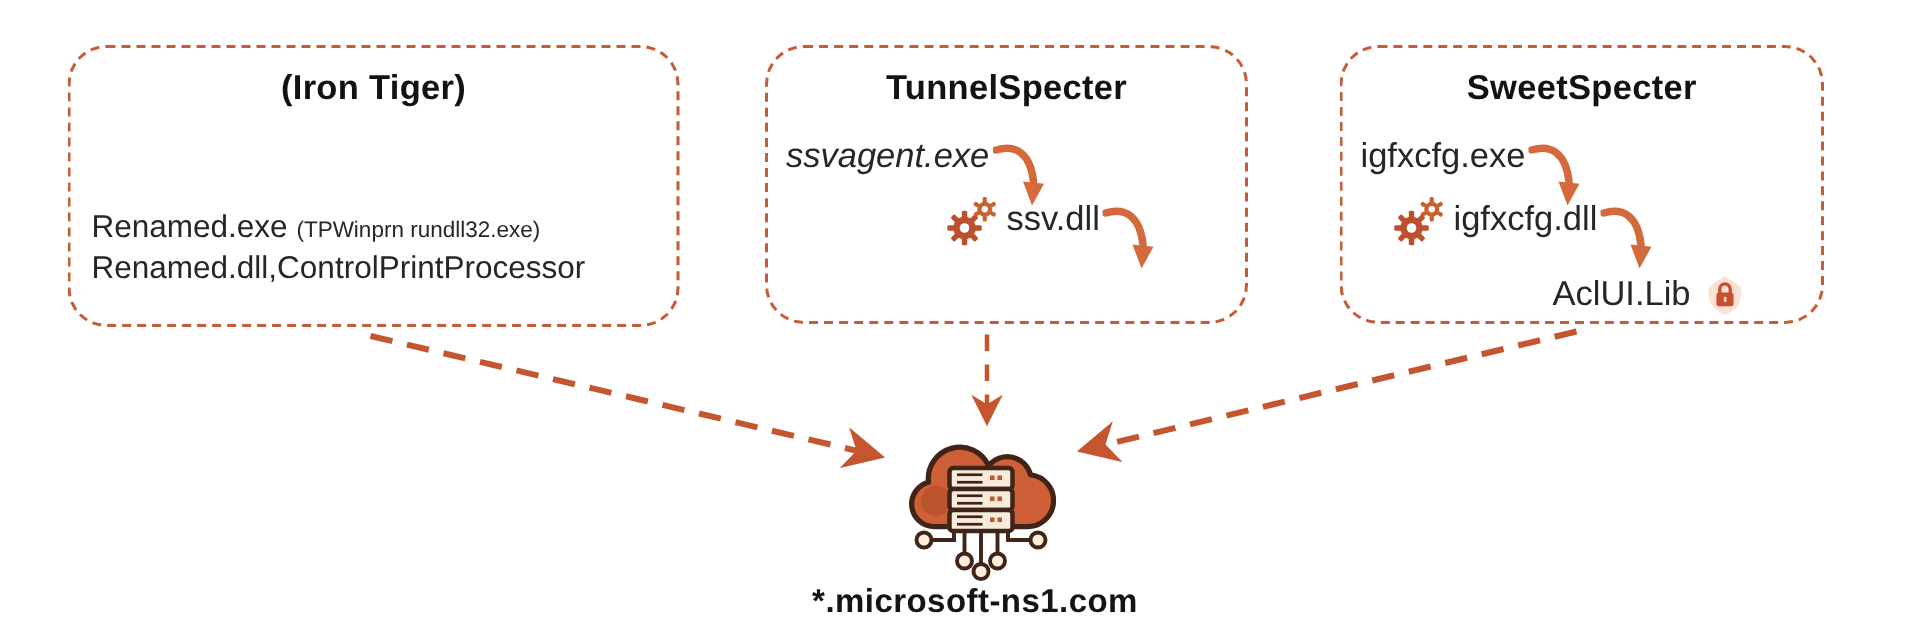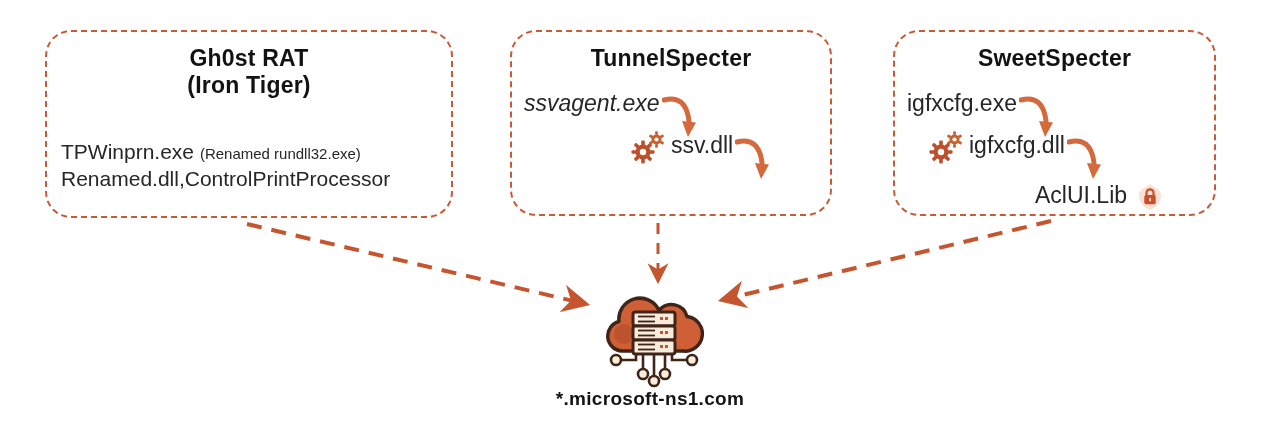--- a/index.html
+++ b/index.html
@@ -35,46 +35,45 @@
   .box2 .row3{left:170px;top:131px;}
   .box3 .row1{left:12px;top:48px;}
   .box3 .row2{left:34px;top:90px;}
   .box3 .row3{left:140px;top:148px;}
   
   .links{position:absolute;left:0;top:0;z-index:1;}
   
   .cloud{position:absolute;left:596px;top:282px;z-index:2;}
   .domain{
     position:absolute;left:500px;top:388px;width:300px;text-align:center;
-    font-size:19px;font-weight:700;color:#141414;letter-spacing:.3px;
+    font-size:22px;font-weight:700;color:#141414;letter-spacing:.3px;
   }
 </style>
 </head>
 <body>
 
 <div class="canvas">
 
   <svg class="links" width="1280" height="428">
     <defs>
       <marker id="ah" viewBox="0 0 10 10" refX="8.5" refY="5" markerWidth="7" markerHeight="7" orient="auto-start-reverse">
         <path d="M0,0 L10,5 L0,10 L3,5 Z" fill="#c4552e"></path>
       </marker>
     </defs>
     <line x1="247" y1="224" x2="586" y2="304" stroke="#c4552e" stroke-width="4" stroke-dasharray="15 10" marker-end="url(#ah)"></line>
     <line x1="658" y1="223" x2="658" y2="281" stroke="#c4552e" stroke-width="3" stroke-dasharray="11 9" marker-end="url(#ah)"></line>
     <line x1="1051" y1="221" x2="722" y2="300" stroke="#c4552e" stroke-width="4" stroke-dasharray="15 10" marker-end="url(#ah)"></line>
   </svg>
 
   <div class="mbox box1">
     <div class="mbox-title">
-      <div>Gh0st RAT</div>
       <div>(Iron Tiger)</div>
     </div>
     <div class="b1-files">
-      <div><span>TPWinprn.exe</span> <span class="b1-note">(Renamed rundll32.exe)</span></div>
+      <div><span>Renamed.exe</span> <span class="b1-note">(TPWinprn rundll32.exe)</span></div>
       <div>Renamed.dll,ControlPrintProcessor</div>
     </div>
   </div>
 
   <div class="mbox box2">
     <div class="mbox-title">TunnelSpecter</div>
     <div class="row row1">
       <span class="ftext">ssvagent.exe</span>
       <svg class="curve-arrow" width="34" height="46" viewBox="0 0 34 46">
         <path d="M2,6 C16,2 25,9 27,27" stroke="#d4693c" stroke-width="5" fill="none" stroke-linecap="round"></path>

